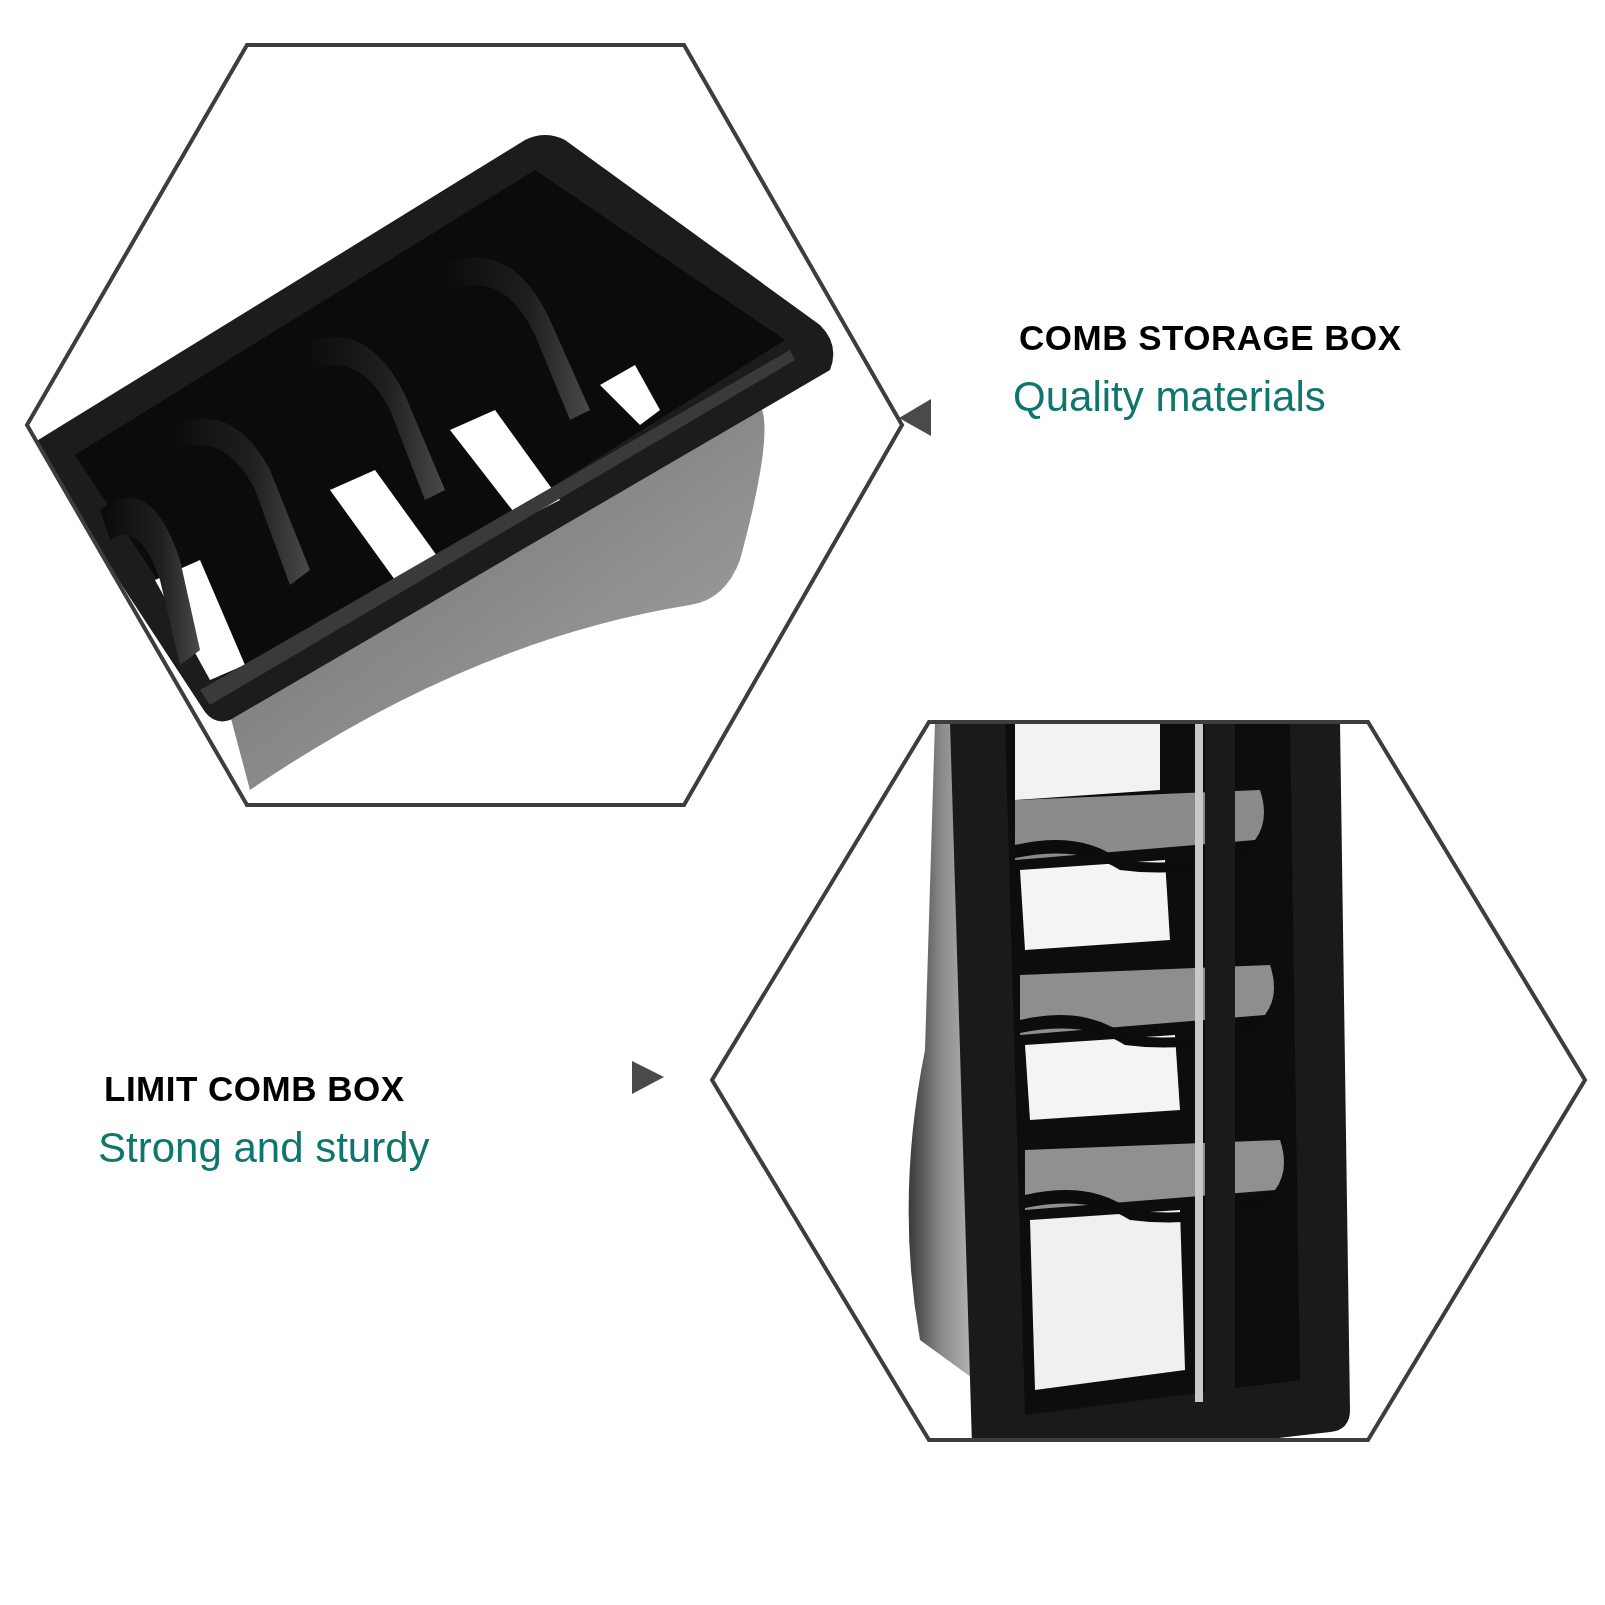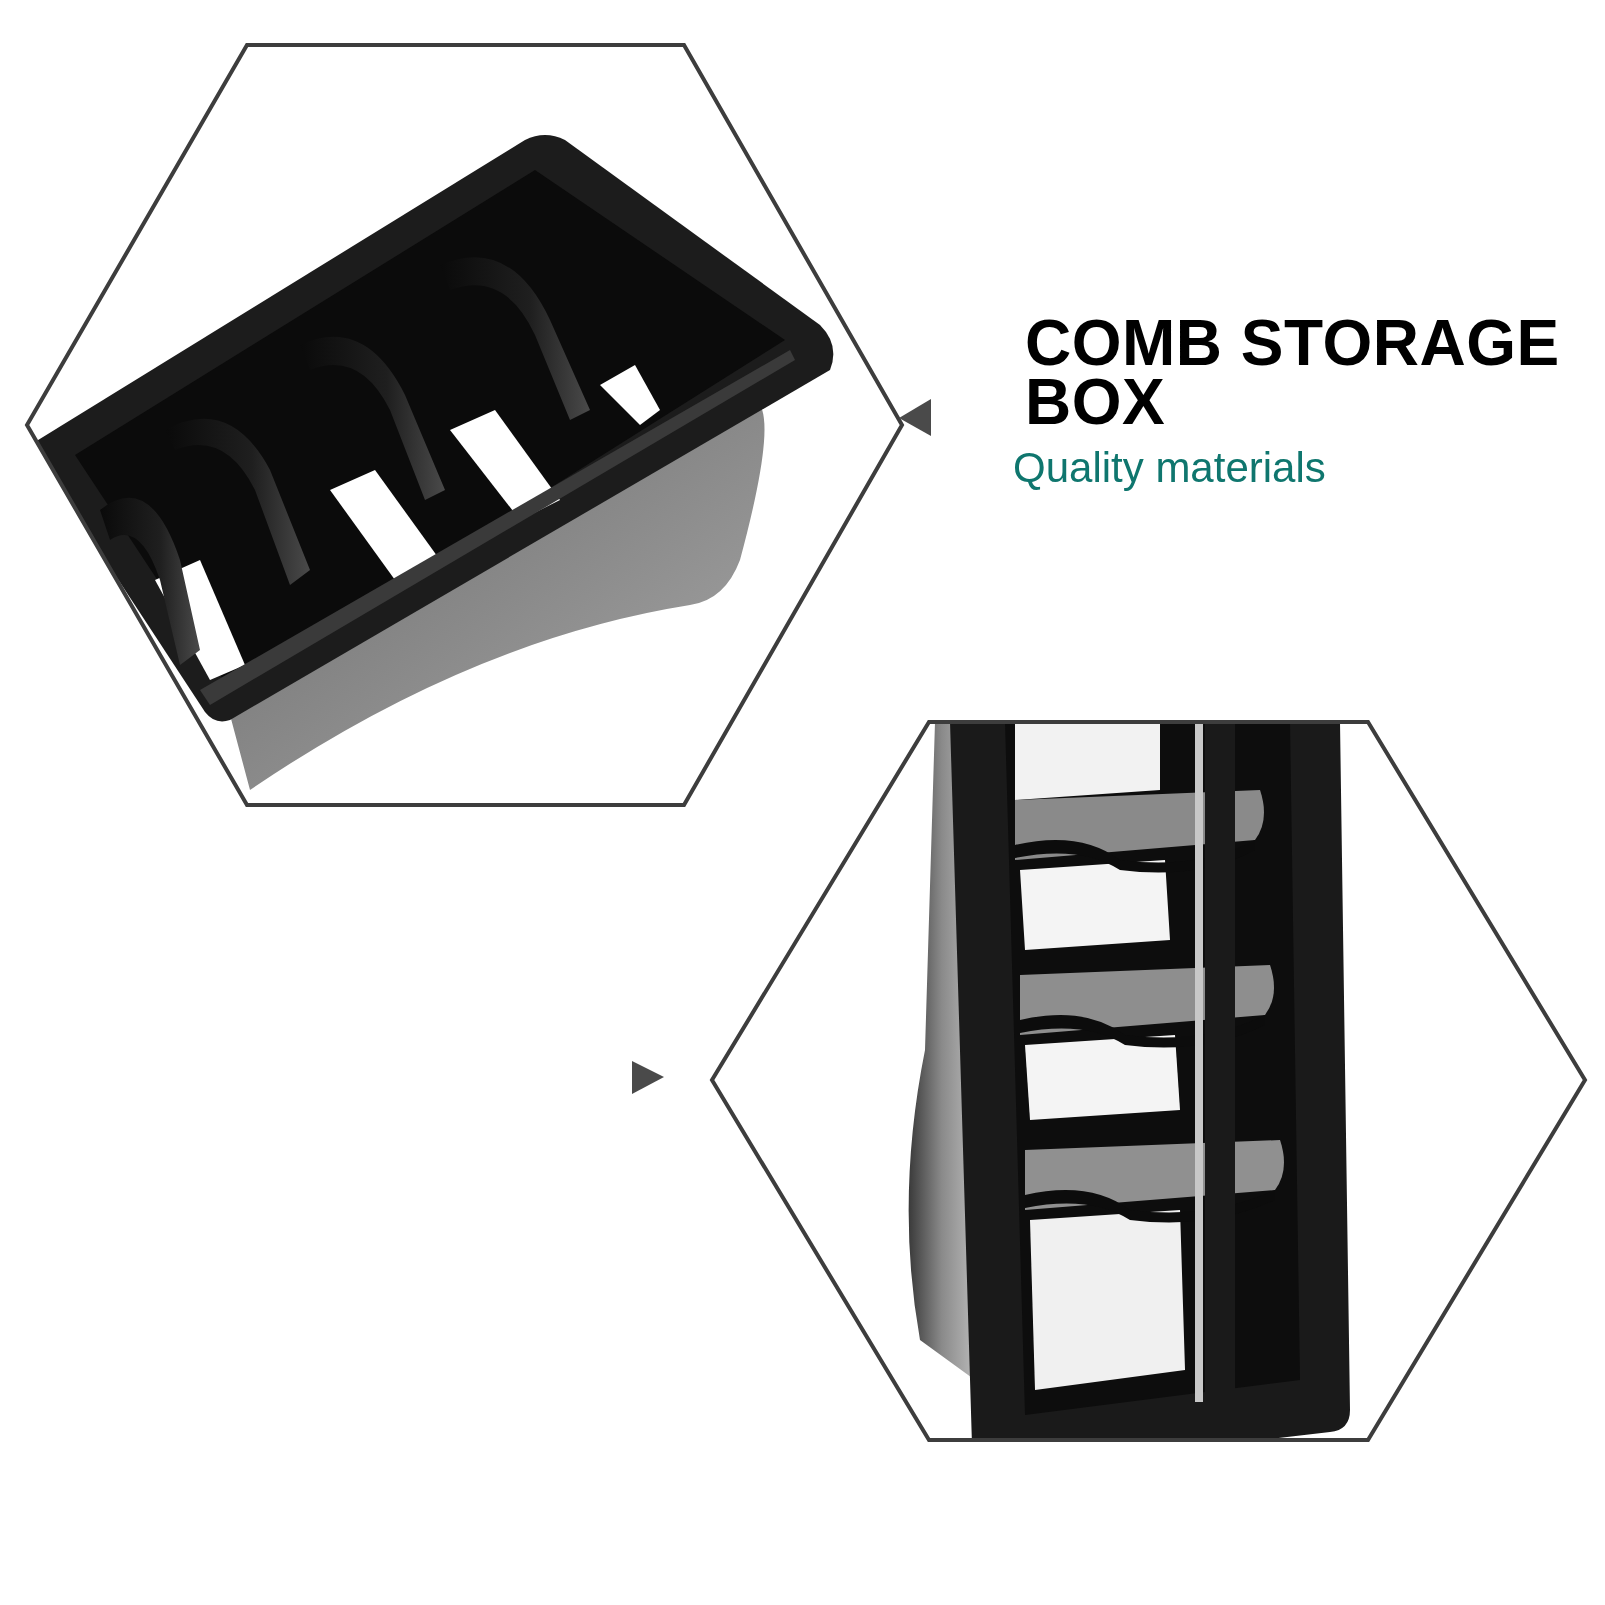--- a/index.html
+++ b/index.html
@@ -20,24 +20,24 @@
       left: 0;
       top: 0;
     }
     .label-block {
       position: absolute;
       color: #000000;
     }
     .label-title {
       font-family: "Liberation Sans", sans-serif;
       font-weight: 700;
-      font-size: 64px;
+      font-size: 35px;
       line-height: 59px;
       letter-spacing: 0.5px;
-      margin: 12px;
+      margin: 6px;
     }
     .label-sub {
       font-family: "Liberation Sans", sans-serif;
       font-weight: 400;
       font-size: 42px;
       line-height: 48px;
       margin: 0;
       color: #0f766e;
     }
     #label-top {
@@ -130,14 +130,18 @@
 
     <polygon points="931,399 931,436 899,418" fill="#4a4a4a"></polygon>
     <polygon points="632,1061 632,1094 664,1077" fill="#4a4a4a"></polygon>
   </svg>
 
   <div class="label-block" id="label-top">
     <p class="label-title">COMB STORAGE BOX</p>
     <p class="label-sub">Quality materials</p>
   </div>
 
+  <div class="label-block" id="label-bottom">
+    <p class="label-title">LIMIT COMB BOX</p>
+    <p class="label-sub">Strong and sturdy</p>
+  </div>
 
 </div>
 
 </body></html>

